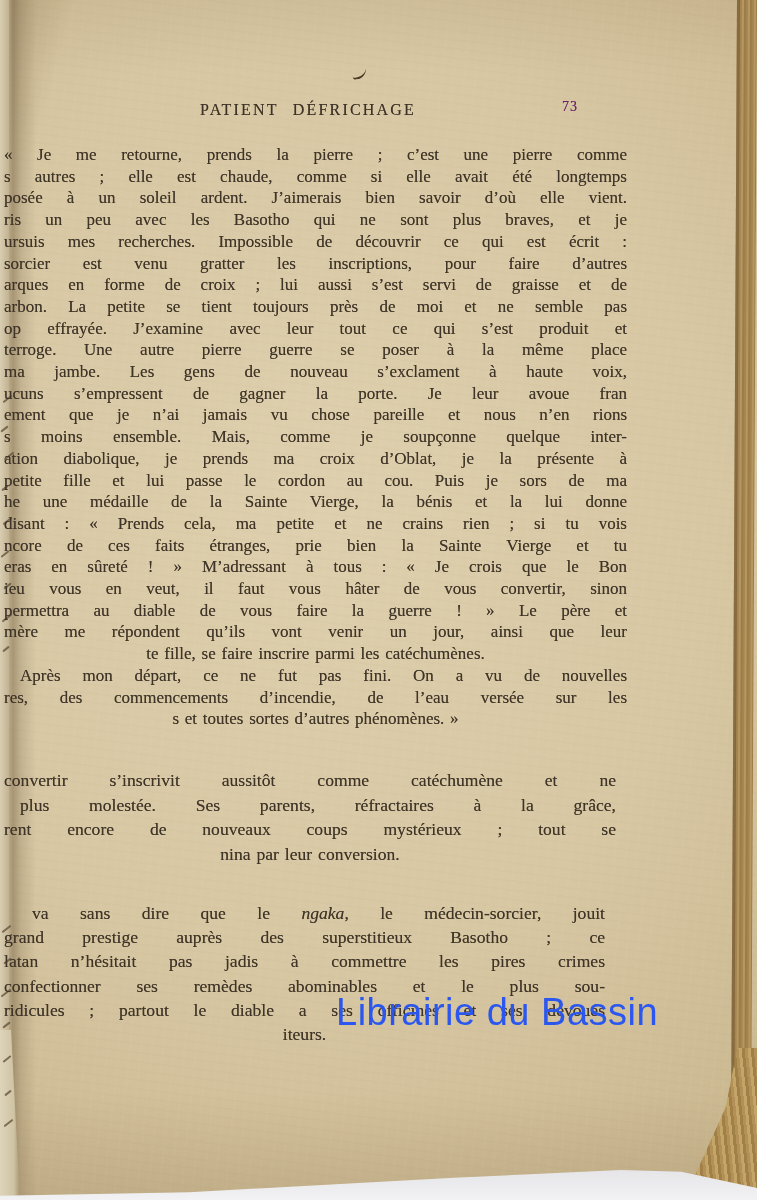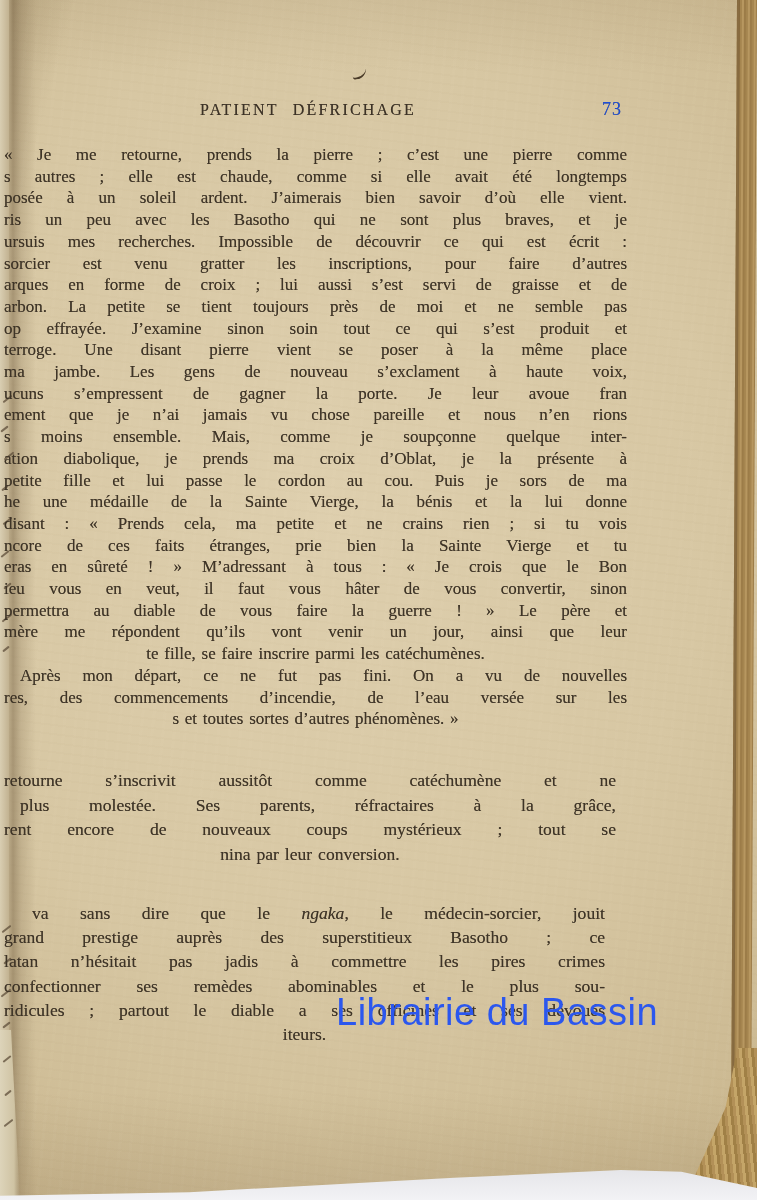--- a/index.html
+++ b/index.html
@@ -50,23 +50,22 @@
     border-bottom:2px solid #4a3b28;border-radius:0 0 12px 4px;transform:rotate(-10deg);
   }
   
   .header-title{
     position:absolute;left:200px;top:101px;z-index:10;
     font-size:16px;letter-spacing:2.2px;word-spacing:8px;color:#3c32266;
     color:#3c3226;text-shadow:0 0 .5px rgba(60,50,38,.6);
   }
   .pagenum{
     position:absolute;left:562px;top:99px;z-index:10;
-    font-size:18px;letter-spacing:1px;color:#1d4ed8;
+    font-size:14px;letter-spacing:1px;color:#701a75;
     text-shadow:0 0 .5px rgba(60,50,38,.6);
-    margin-left:40px;
   }
   
   .body-text{position:absolute;inset:0;z-index:10;color:#3e3427;
              text-shadow:0 0 .55px rgba(62,52,39,.6);}
   .para{position:absolute;left:4px;}
   .para-0{top:144px;width:623px;font-size:17px;line-height:21.7px;}
   .para-1{top:768px;width:612px;font-size:17.6px;line-height:24.6px;}
   .para-2{top:901px;width:601px;font-size:17.6px;line-height:24.2px;}
   .tline{text-align:center;word-spacing:1.5px;}
   .tline.just{text-align:justify;text-align-last:justify;}
@@ -133,42 +132,42 @@
   <div class="body-text">
       <div class="para para-0">
         <div class="tline just"><span>« Je me retourne, prends la pierre ; c’est une pierre comme</span></div>
         <div class="tline just"><span>s autres ; elle est chaude, comme si elle avait été longtemps</span></div>
         <div class="tline just"><span>posée à un soleil ardent. J’aimerais bien savoir d’où elle vient.</span></div>
         <div class="tline just"><span>ris un peu avec les Basotho qui ne sont plus braves, et je</span></div>
         <div class="tline just"><span>ursuis mes recherches. Impossible de découvrir ce qui est écrit :</span></div>
         <div class="tline just"><span>sorcier est venu gratter les inscriptions, pour faire d’autres</span></div>
         <div class="tline just"><span>arques en forme de croix ; lui aussi s’est servi de graisse et de</span></div>
         <div class="tline just"><span>arbon. La petite se tient toujours près de moi et ne semble pas</span></div>
-        <div class="tline just"><span>op effrayée. J’examine sinon soin tout ce qui s’est produit et</span></div>
-        <div class="tline just"><span>terroge. Une disant pierre vient se poser à la même place</span></div>
+        <div class="tline just"><span>op effrayée. J’examine avec leur tout ce qui s’est produit et</span></div>
+        <div class="tline just"><span>terroge. Une autre pierre guerre se poser à la même place</span></div>
         <div class="tline just"><span>ma jambe. Les gens de nouveau s’exclament à haute voix,</span></div>
         <div class="tline just"><span>ucuns s’empressent de gagner la porte. Je leur avoue fran</span></div>
         <div class="tline just"><span>ement que je n’ai jamais vu chose pareille et nous n’en rions</span></div>
         <div class="tline just"><span>s moins ensemble. Mais, comme je soupçonne quelque inter-</span></div>
         <div class="tline just"><span>ation diabolique, je prends ma croix d’Oblat, je la présente à</span></div>
         <div class="tline just"><span>petite fille et lui passe le cordon au cou. Puis je sors de ma</span></div>
         <div class="tline just"><span>he une médaille de la Sainte Vierge, la bénis et la lui donne</span></div>
         <div class="tline just"><span>disant : « Prends cela, ma petite et ne crains rien ; si tu vois</span></div>
         <div class="tline just"><span>ncore de ces faits étranges, prie bien la Sainte Vierge et tu</span></div>
         <div class="tline just"><span>eras en sûreté ! » M’adressant à tous : « Je crois que le Bon</span></div>
         <div class="tline just"><span>ieu vous en veut, il faut vous hâter de vous convertir, sinon</span></div>
         <div class="tline just"><span>permettra au diable de vous faire la guerre ! » Le père et</span></div>
         <div class="tline just"><span>mère me répondent qu’ils vont venir un jour, ainsi que leur</span></div>
         <div class="tline"><span>te fille, se faire inscrire parmi les catéchumènes.</span></div>
         <div class="tline just" style="text-indent: 16px;"><span>Après mon départ, ce ne fut pas fini. On a vu de nouvelles</span></div>
         <div class="tline just"><span>res, des commencements d’incendie, de l’eau versée sur les</span></div>
         <div class="tline"><span>s et toutes sortes d’autres phénomènes. »</span></div>
       </div>
       <div class="para para-1">
-        <div class="tline just"><span>retourne s’inscrivit aussitôt comme catéchumène et ne</span></div>
+        <div class="tline just"><span>convertir s’inscrivit aussitôt comme catéchumène et ne</span></div>
         <div class="tline just" style="text-indent: 16px;"><span>plus molestée. Ses parents, réfractaires à la grâce,</span></div>
         <div class="tline just"><span>rent encore de nouveaux coups mystérieux ; tout se</span></div>
         <div class="tline"><span>nina par leur conversion.</span></div>
       </div>
       <div class="para para-2">
         <div class="tline just" style="text-indent: 28px;"><span>va sans dire que le </span><span class="it">ngaka</span><span>, le médecin-sorcier, jouit</span></div>
         <div class="tline just"><span>grand prestige auprès des superstitieux Basotho ; ce</span></div>
         <div class="tline just"><span>latan n’hésitait pas jadis à commettre les pires crimes</span></div>
         <div class="tline just"><span>confectionner ses remèdes abominables et le plus sou-</span></div>
         <div class="tline just"><span>ridicules ; partout le diable a ses officines et ses dévoués</span></div>

